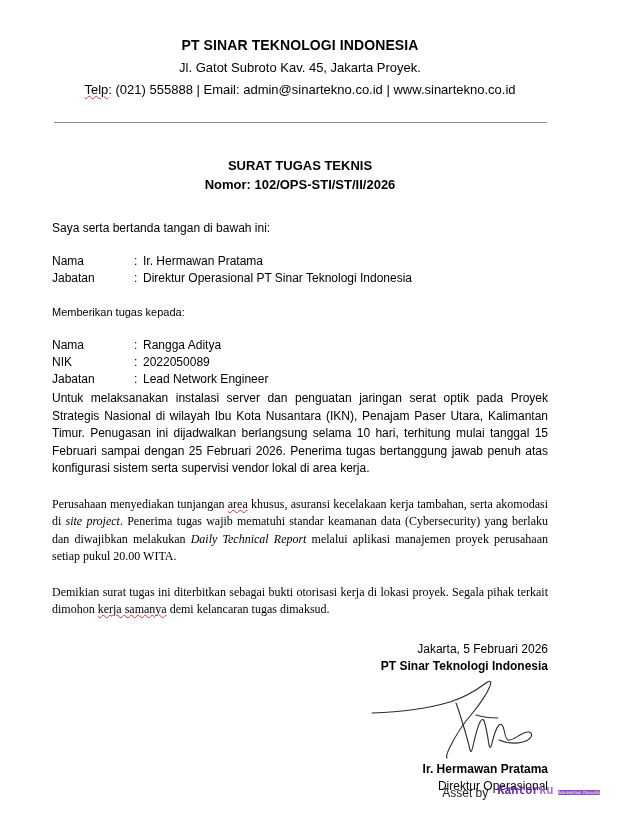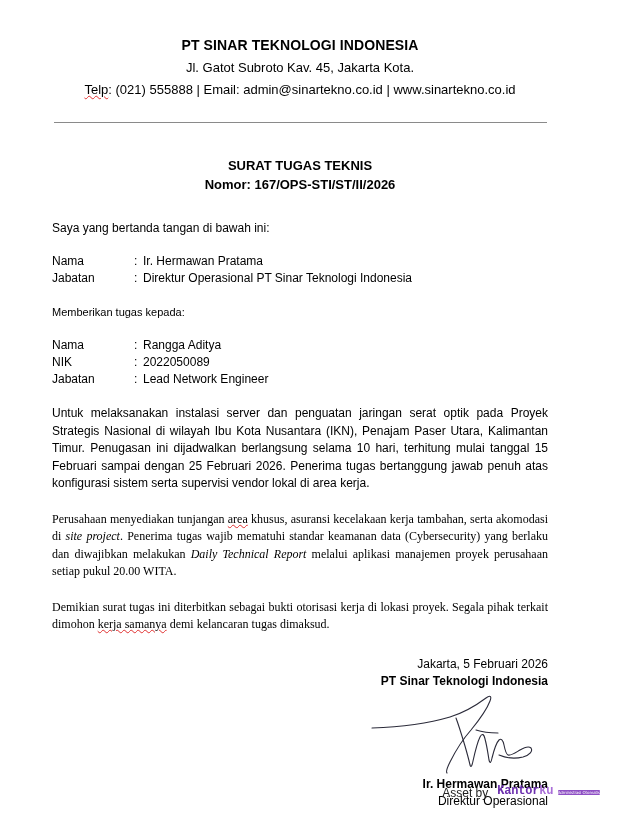--- a/index.html
+++ b/index.html
@@ -101,21 +101,21 @@
   .midline {
     font-size: 11px;
     line-height: 17px;
     margin-top: 17px;
   }
 
   .para {
     font-size: 12px;
     line-height: 17.5px;
     text-align: justify;
-    margin-top: 17px;
+    margin-top: 2px;
   }
   .para.tight { margin-top: 18px; font-family: Liberation Serif, serif; }
   .para i { font-style: italic; }
 
   
   .closing {
     margin-top: 22px;
     text-align: right;
     padding-right: 0px;
   }
@@ -191,31 +191,31 @@
   }
 </style>
 </head>
 <body>
 
 <div class="page">
   <div class="content">
 
     <div class="letterhead">
       <div class="lh-company">PT SINAR TEKNOLOGI INDONESIA</div>
-      <div class="lh-address">Jl. Gatot Subroto Kav. 45, Jakarta Kota.</div>
+      <div class="lh-address">Jl. Gatot Subroto Kav. 45, Jakarta Proyek.</div>
       <div class="lh-contact"><span class="spellred">Telp</span><span>: (021) 555888 | Email: admin@sinartekno.co.id | www.sinartekno.co.id</span></div>
     </div>
     <div class="divider"></div>
 
     <div class="doc-title">
       <div class="t-main">SURAT TUGAS TEKNIS</div>
-      <div class="t-sub">Nomor: 167/OPS-STI/ST/II/2026</div>
-    </div>
-
-    <div class="intro-line">Saya yang bertanda tangan di bawah ini:</div>
+      <div class="t-sub">Nomor: 102/OPS-STI/ST/II/2026</div>
+    </div>
+
+    <div class="intro-line">Saya serta bertanda tangan di bawah ini:</div>
 
     <div class="field-block">
       <div class="field-row">
         <span class="field-label">Nama</span>
         <span class="field-sep">:</span>
         <span class="field-value">Ir. Hermawan Pratama</span>
       </div>
       <div class="field-row">
         <span class="field-label">Jabatan</span>
         <span class="field-sep">:</span>

